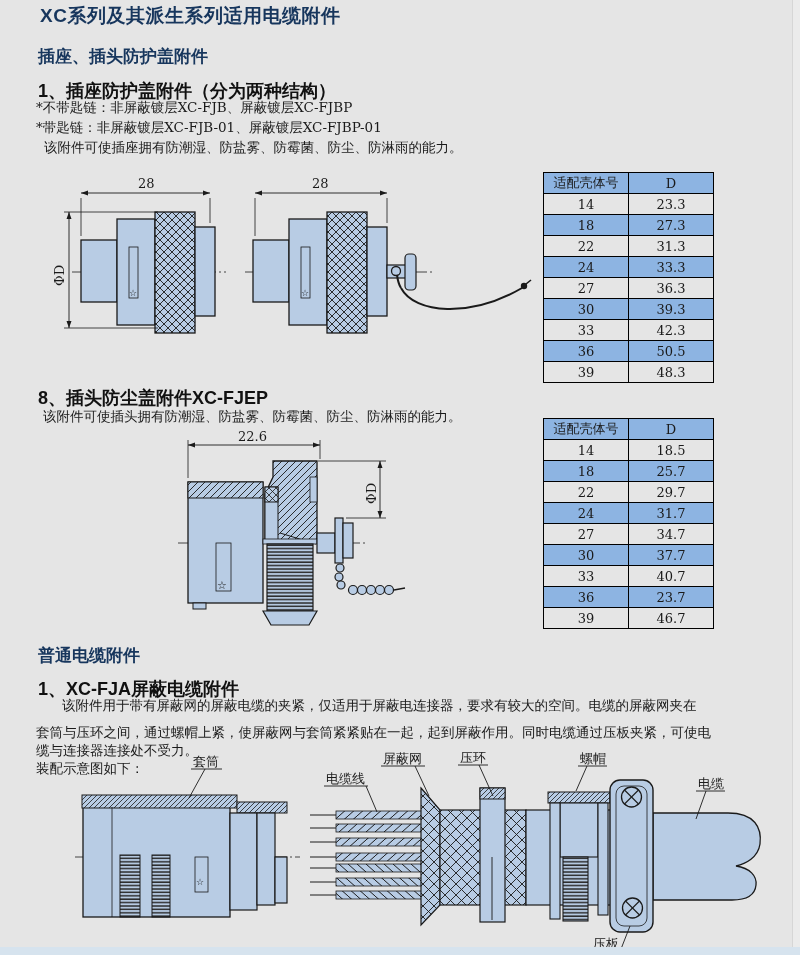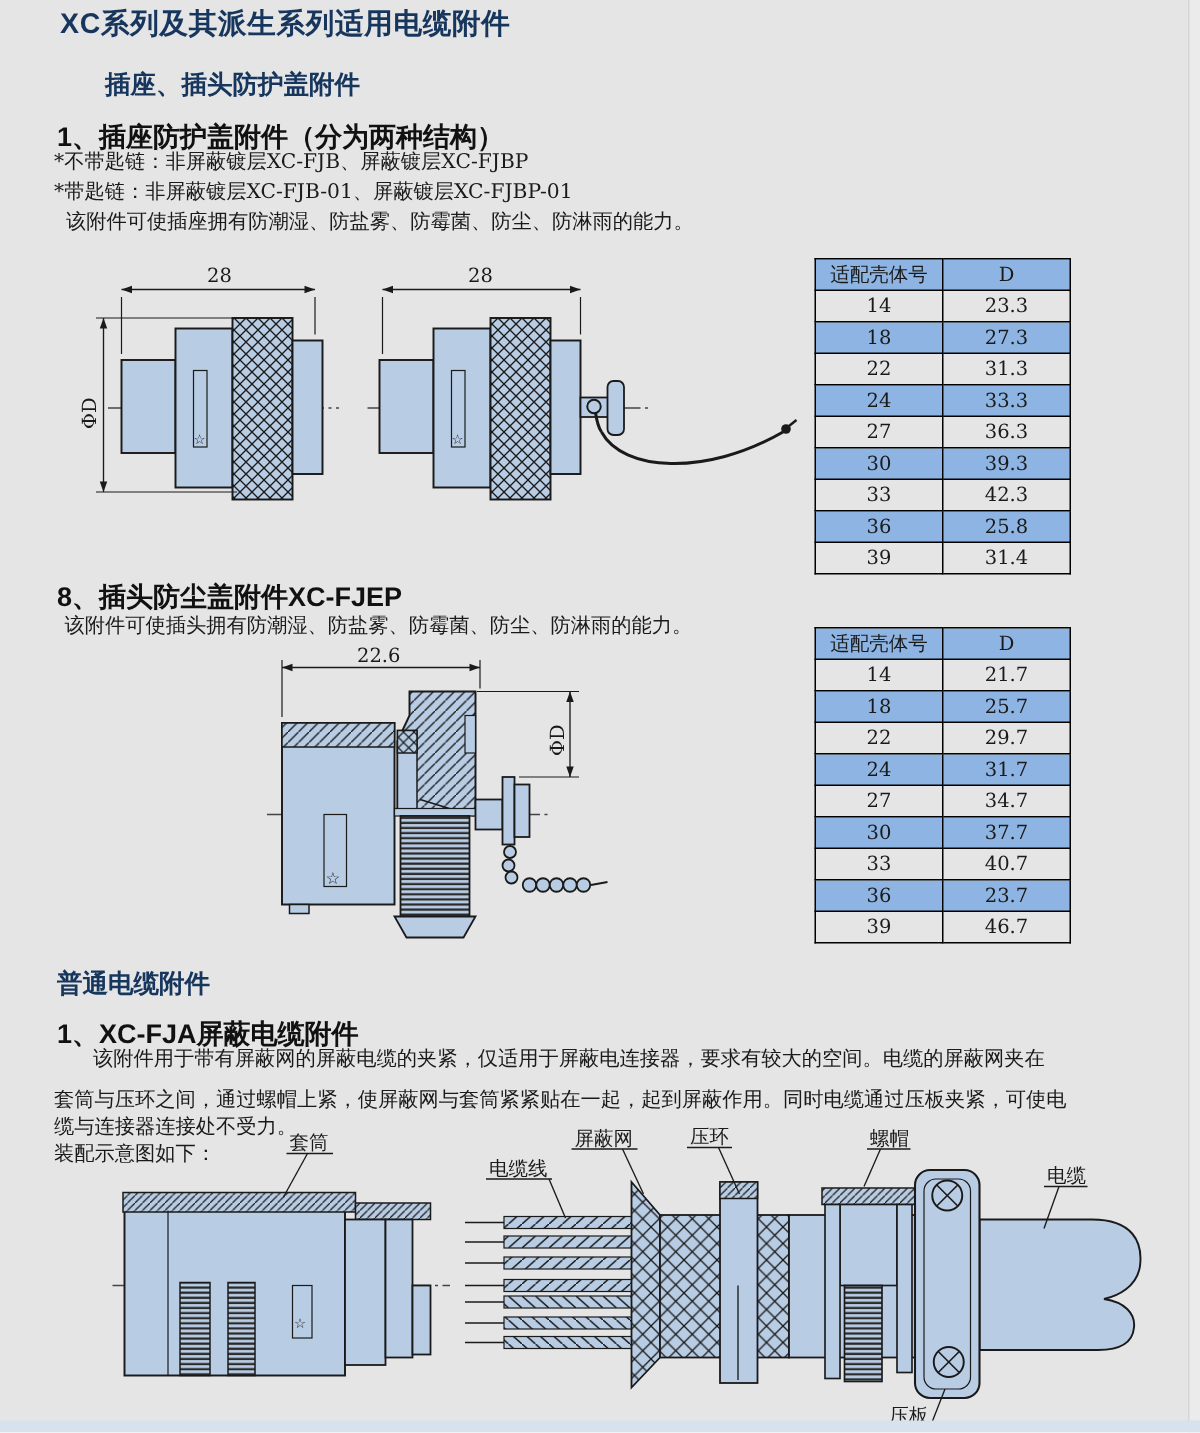--- a/index.html
+++ b/index.html
@@ -18,21 +18,21 @@
   .footer-bar{position:absolute;left:0;top:947px;width:800px;height:8px;background:#d6e3ee;}
   svg{position:absolute;overflow:visible;}
   svg text{font-family:"DejaVu Serif",serif;fill:#1a1a1a;}
 </style>
 </head>
 <body>
 
 <div class="page">
 
   <div class="abs title" style="left:40px;top:3px;">XC系列及其派生系列适用电缆附件</div>
-  <div class="abs h2" style="left:38px;top:45px;margin-left:32px;">插座、插头防护盖附件</div>
+  <div class="abs h2" style="left:38px;top:45px;">插座、插头防护盖附件</div>
   <div class="abs h3" style="left:38px;top:79px;">1、插座防护盖附件（分为两种结构）</div>
   <div class="abs body-t" style="left:36px;top:99px;">*不带匙链：非屏蔽镀层XC-FJB、屏蔽镀层XC-FJBP</div>
   <div class="abs body-t" style="left:36px;top:119px;">*带匙链：非屏蔽镀层XC-FJB-01、屏蔽镀层XC-FJBP-01</div>
   <div class="abs body-t" style="left:44px;top:139px;">该附件可使插座拥有防潮湿、防盐雾、防霉菌、防尘、防淋雨的能力。</div>
 
   <svg style="left:40px;top:168px;" width="490" height="210" viewBox="0 0 490 210">
     <defs>
       <pattern id="p1x" width="8" height="8" patternUnits="userSpaceOnUse">
         <rect width="8" height="8" fill="#b8cce4"></rect>
         <path d="M0,0 L8,8 M8,0 L0,8" stroke="#1a1a1a" stroke-width="0.9"></path>
@@ -116,25 +116,25 @@
         <tr>
           <td>30</td>
           <td>39.3</td>
         </tr>
         <tr>
           <td>33</td>
           <td>42.3</td>
         </tr>
         <tr>
           <td>36</td>
-          <td>25.8</td>
+          <td>50.5</td>
         </tr>
         <tr>
           <td>39</td>
-          <td>31.4</td>
+          <td>48.3</td>
         </tr>
       </tbody>
   </table>
 
   <div class="abs h3" style="left:38px;top:386px;">8、插头防尘盖附件XC-FJEP</div>
   <div class="abs body-t" style="left:43px;top:408px;">该附件可使插头拥有防潮湿、防盐雾、防霉菌、防尘、防淋雨的能力。</div>
 
   <svg style="left:150px;top:432px;" width="260" height="200" viewBox="0 0 260 200">
     <defs>
       <pattern id="p2d" width="7" height="7" patternUnits="userSpaceOnUse">
@@ -199,21 +199,21 @@
   <table class="spec" style="left:543px;top:418px;">
     <thead>
         <tr>
       <th>适配壳体号</th>
       <th>D</th>
     </tr>
       </thead>
     <tbody>
         <tr>
           <td>14</td>
-          <td>21.7</td>
+          <td>18.5</td>
         </tr>
         <tr>
           <td>18</td>
           <td>25.7</td>
         </tr>
         <tr>
           <td>22</td>
           <td>29.7</td>
         </tr>
         <tr>

